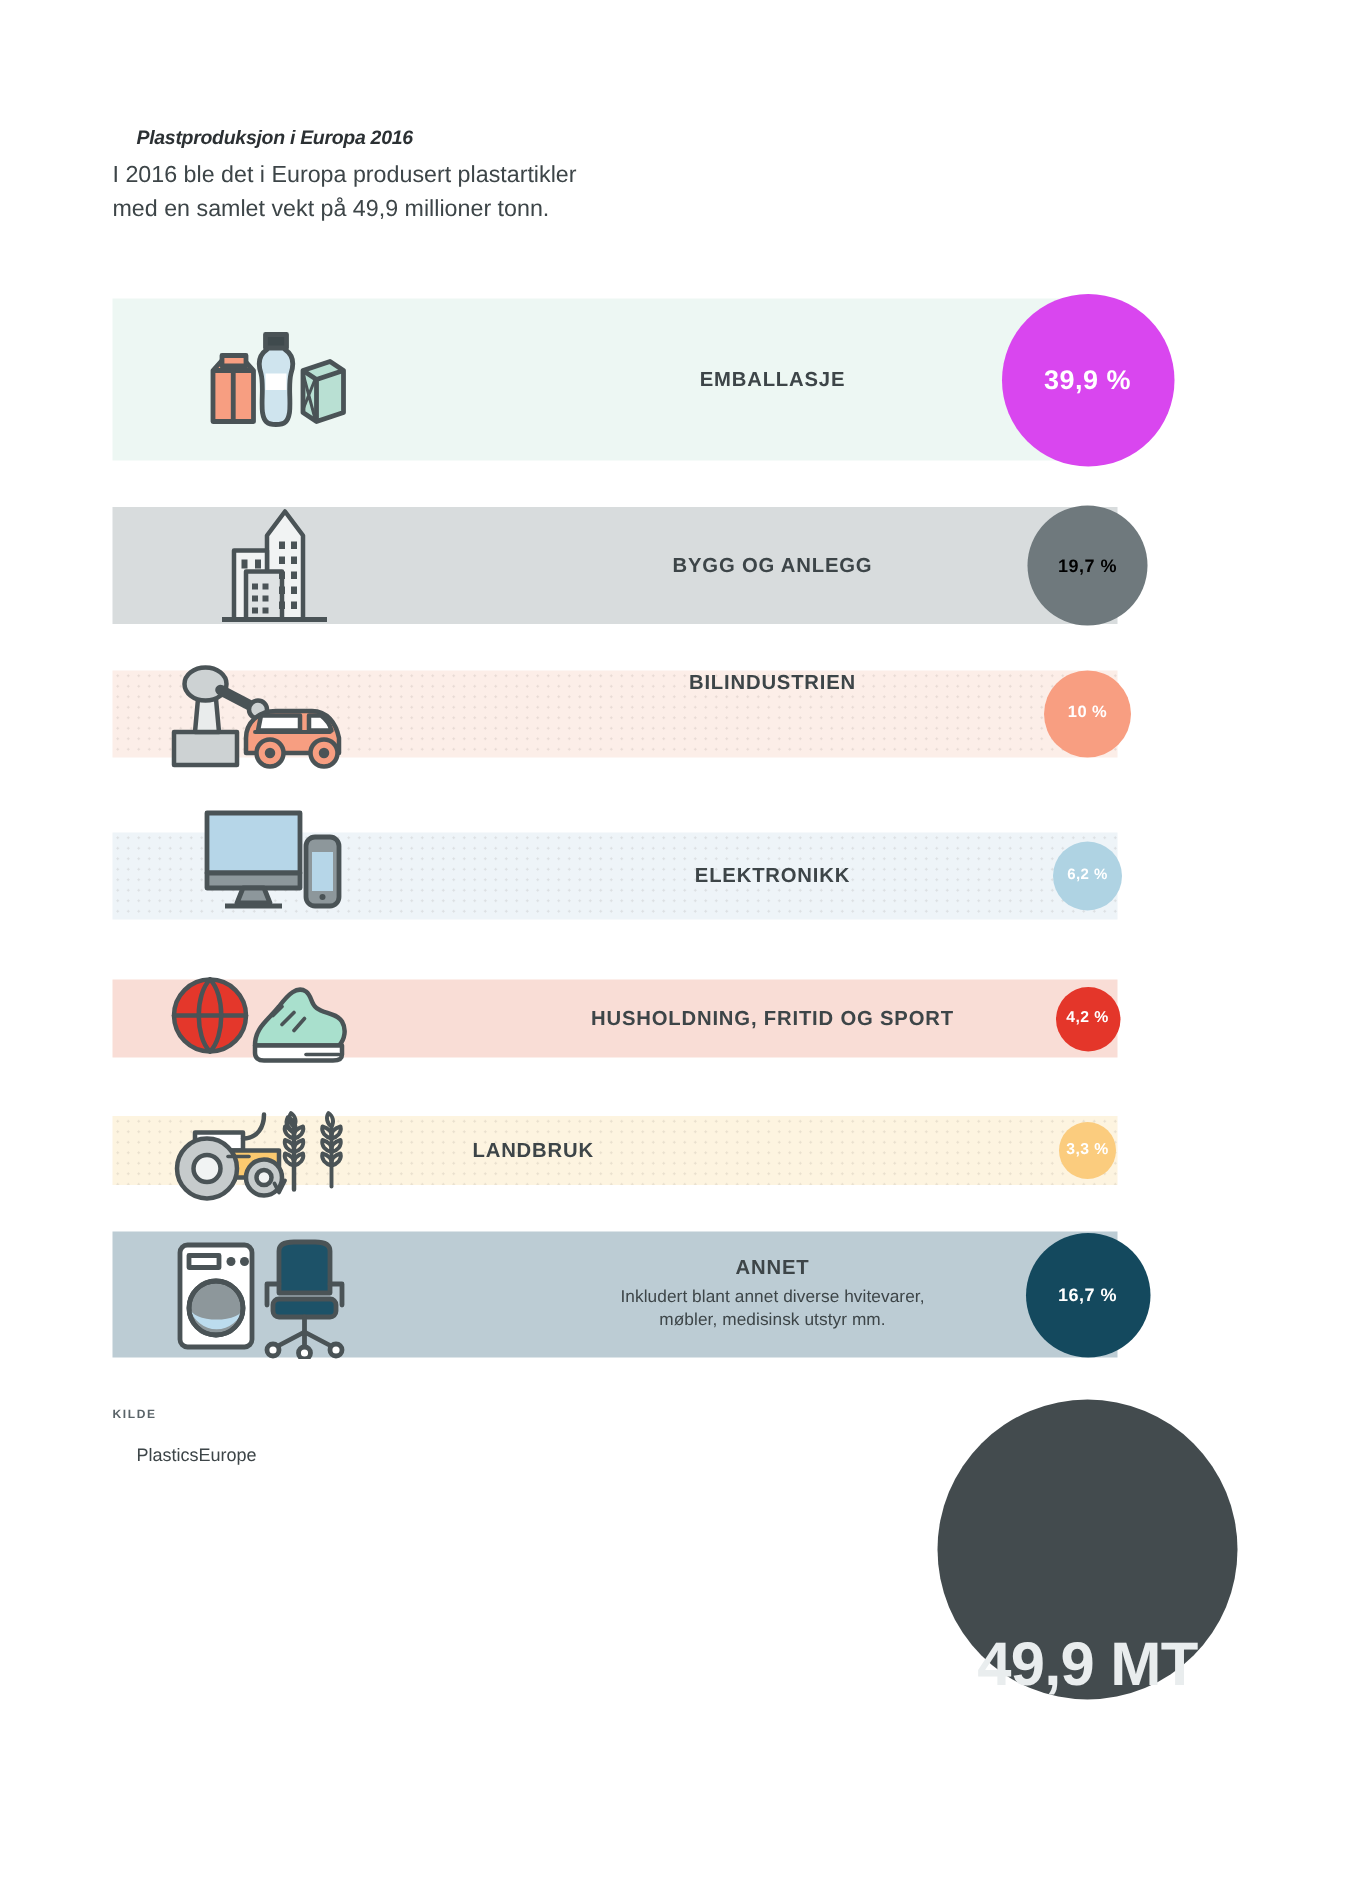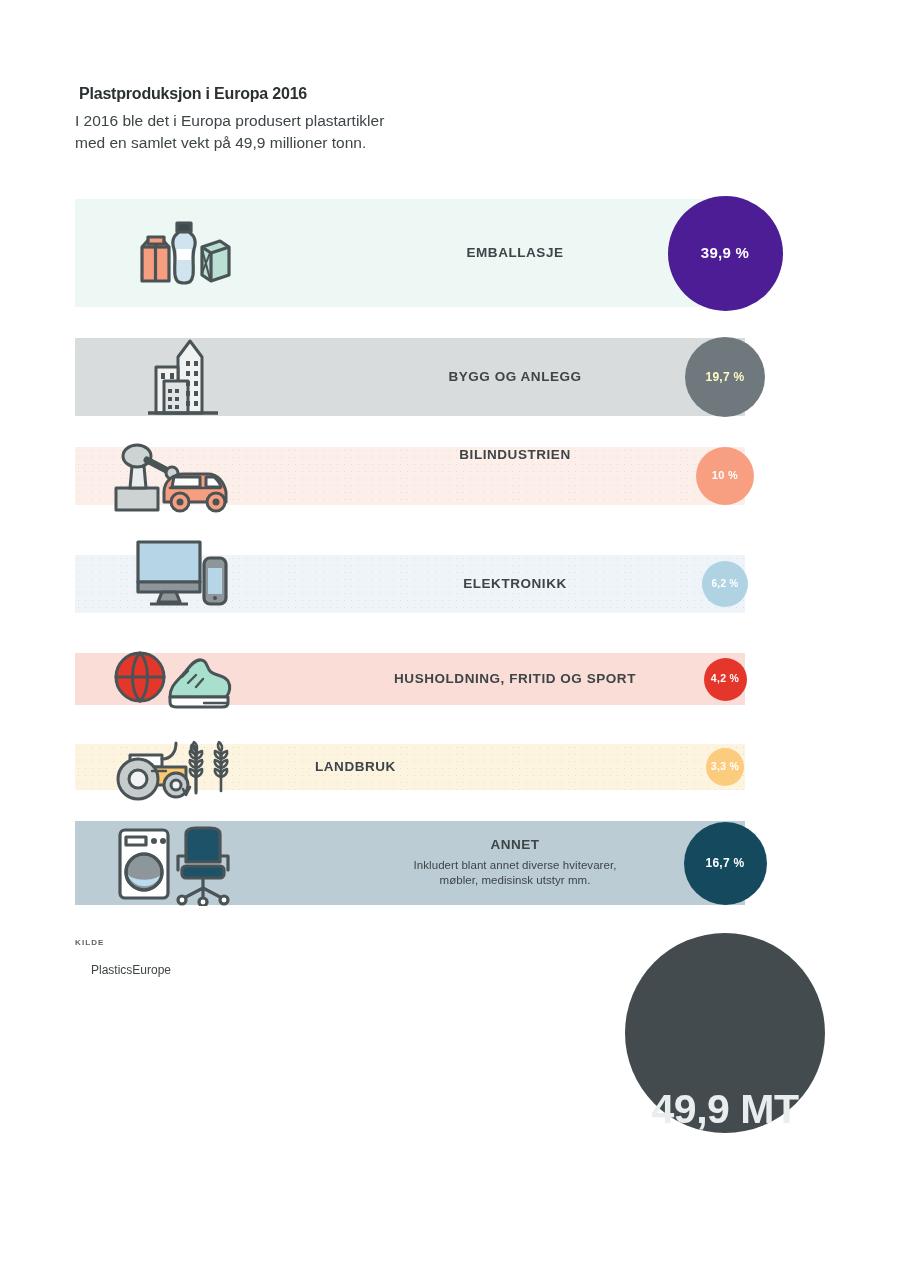--- a/index.html
+++ b/index.html
@@ -22,26 +22,27 @@
   }
 
   
   .header {
     position: absolute;
     left: 75px;
     top: 84px;
     width: 700px;
   }
   .title {
-    font-size: 16px;
+    font-size: 13px;
     font-weight: bold;
     letter-spacing: -0.2px;
     color: #2b3033;
-    margin: 0 0 6px 4px;
+    margin: 0 0 6px 16px;
     line-height: 1.25;
+    font-style: italic;
   }
   .subtitle {
     font-size: 15.5px;
     font-weight: 400;
     color: #3d4548;
     margin: 0;
     line-height: 1.45;
     white-space: pre-line;
   }
 
@@ -184,21 +185,21 @@
        <rect x="49" y="36" width="14" height="11" fill="#ffffff" stroke="none"></rect>
        <path d="M74 34 L92 28 L101 34 L101 62 L83 68 L74 62 Z" fill="#b9e0d3"></path>
        <path d="M74 34 L83 40 L101 34 M83 40 L83 68"></path>
        <path d="M74 36 L82 66 M82 40 L74 60" stroke-width="2"></path>
      </g>
    </svg>
         </div>
         <div class="row-label-wrap" style="top: 0px; height: 108px; display: flex; flex-direction: column; align-items: center; justify-content: center;">
           <p class="row-label">EMBALLASJE</p>
         </div>
-        <div class="bubble" style="width: 115px; height: 115px; left: 592.5px; top: -3.5px; background: #4c1d95; color: rgb(255, 255, 255); font-size: 15px; line-height: 1.05; letter-spacing: 0.3px; padding: 0px 3px;">
+        <div class="bubble" style="width: 115px; height: 115px; left: 592.5px; top: -3.5px; background: #d946ef; color: rgb(255, 255, 255); font-size: 18px; line-height: 1.05; letter-spacing: 0.3px; padding: 0px 3px;">
           <span>39,9 %</span>
         </div>
       </div>
       <div class="row" style="top: 338px; height: 78px;">
         <div class="bar" style="height: 78px; background: rgb(216, 220, 221);"></div>
         <div class="icon-slot" style="left: 59px; top: -1px;">
           <svg width="104" height="84" viewBox="0 0 104 84">
      <g stroke="#4a5356" stroke-width="3" stroke-linejoin="round" fill="none">
        <path d="M44 20 L56 4 L68 20 L68 76 L44 76 Z" fill="#f1f3f3"></path>
        <rect x="22" y="30" width="22" height="46" fill="#f1f3f3"></rect>
@@ -223,21 +224,21 @@
                 <rect x="41" y="60" width="4" height="4"></rect>
          <rect x="34" y="68" width="4" height="4"></rect>
                 <rect x="41" y="68" width="4" height="4"></rect>
        </g>
      </g>
    </svg>
         </div>
         <div class="row-label-wrap" style="top: 0px; height: 78px; display: flex; flex-direction: column; align-items: center; justify-content: center;">
           <p class="row-label">BYGG OG ANLEGG</p>
         </div>
-        <div class="bubble" style="width: 80px; height: 80px; left: 610px; top: -1px; background: rgb(111, 121, 125); color: #fef9c3; font-size: 12px; line-height: 1.05; letter-spacing: 0.3px; padding: 0px 3px;">
+        <div class="bubble" style="width: 80px; height: 80px; left: 610px; top: -1px; background: rgb(111, 121, 125); color: #000000; font-size: 12px; line-height: 1.05; letter-spacing: 0.3px; padding: 0px 3px;">
           <span>19,7 %</span>
         </div>
       </div>
       <div class="row" style="top: 447px; height: 58px;">
         <div class="bar dotted" style="height: 58px; background: rgb(252, 238, 232);"></div>
         <div class="icon-slot" style="left: 29px; top: -17px;">
           <svg width="136" height="88" viewBox="0 0 136 88">
      <g stroke="#4a5356" stroke-width="3" stroke-linejoin="round" stroke-linecap="round" fill="none">
        <rect x="12" y="58" width="42" height="22" fill="#cdd2d3"></rect>
        <path d="M26 58 L28 36 L40 36 L42 58 Z" fill="#e9ecec"></path>

